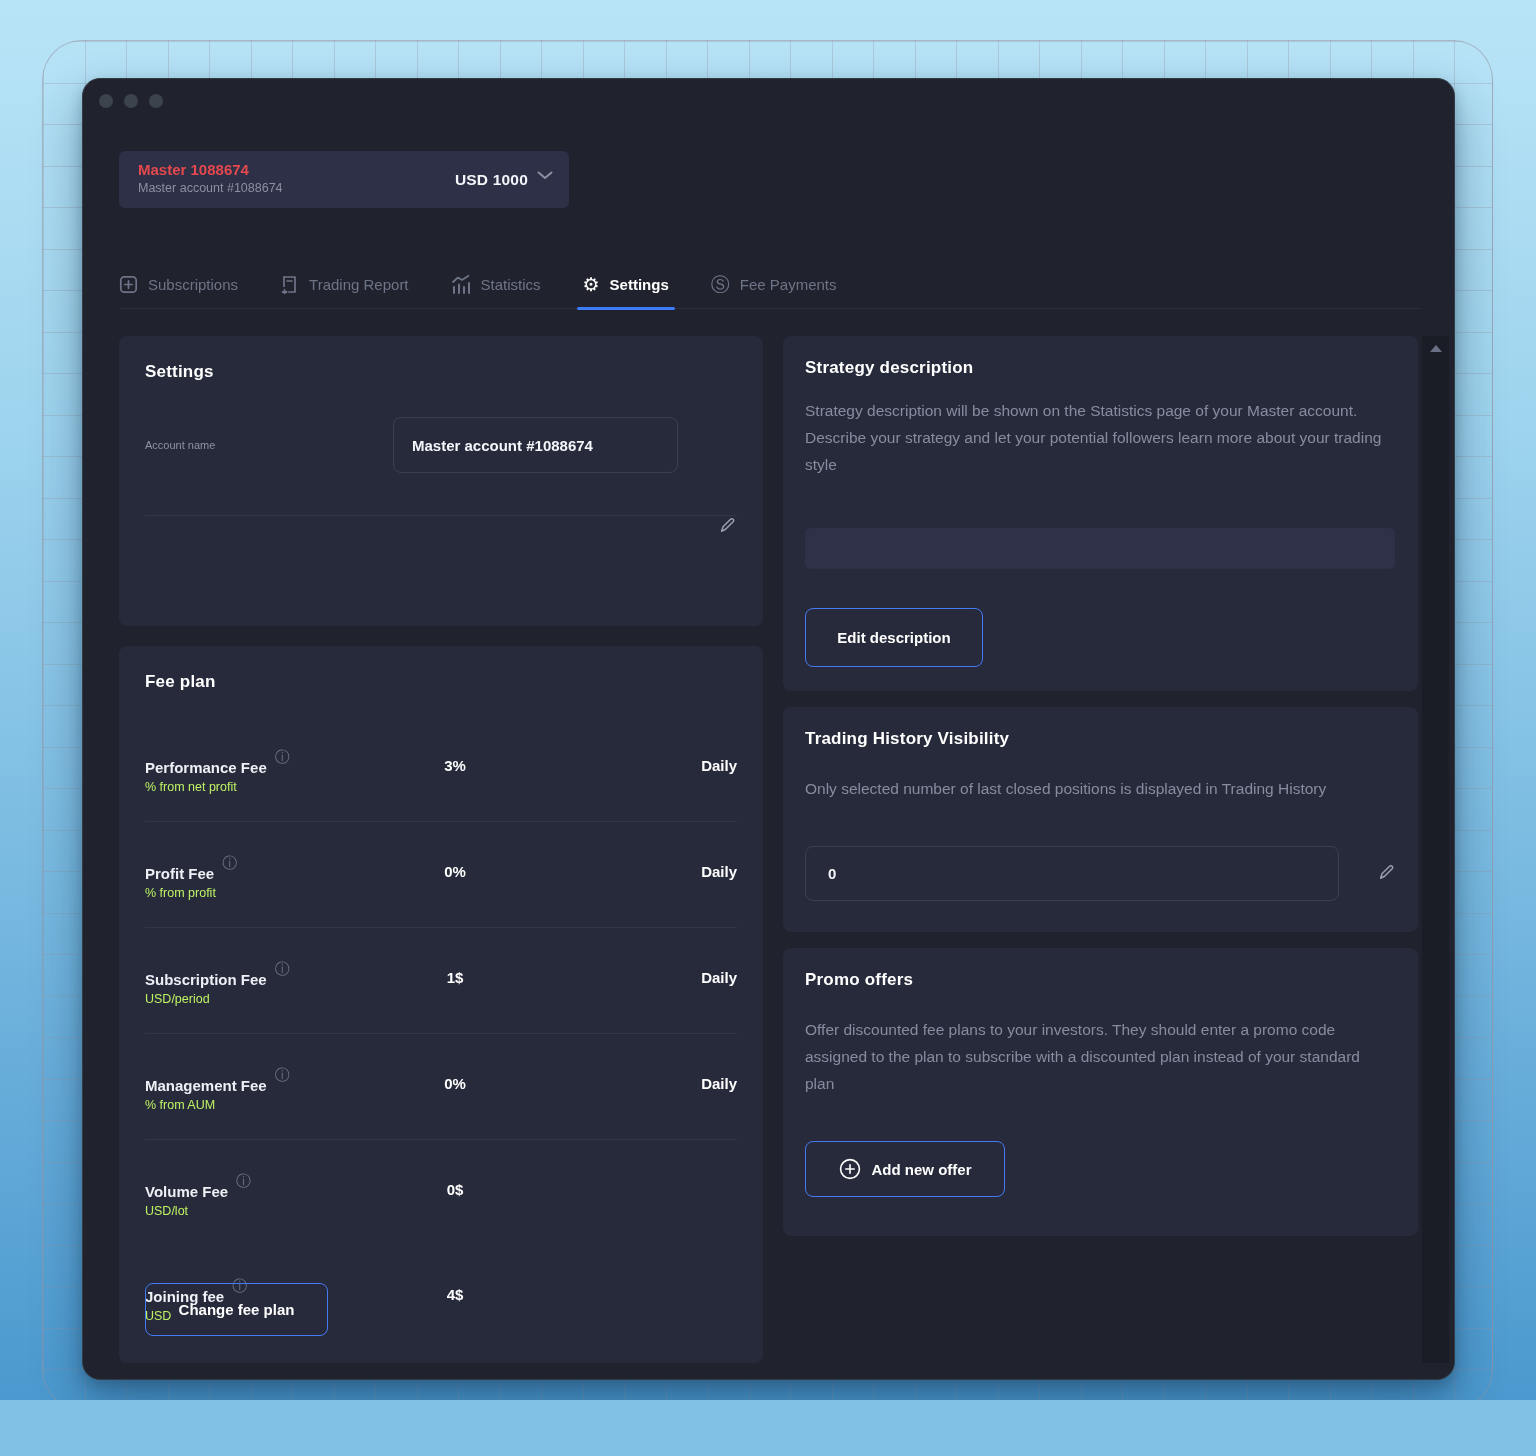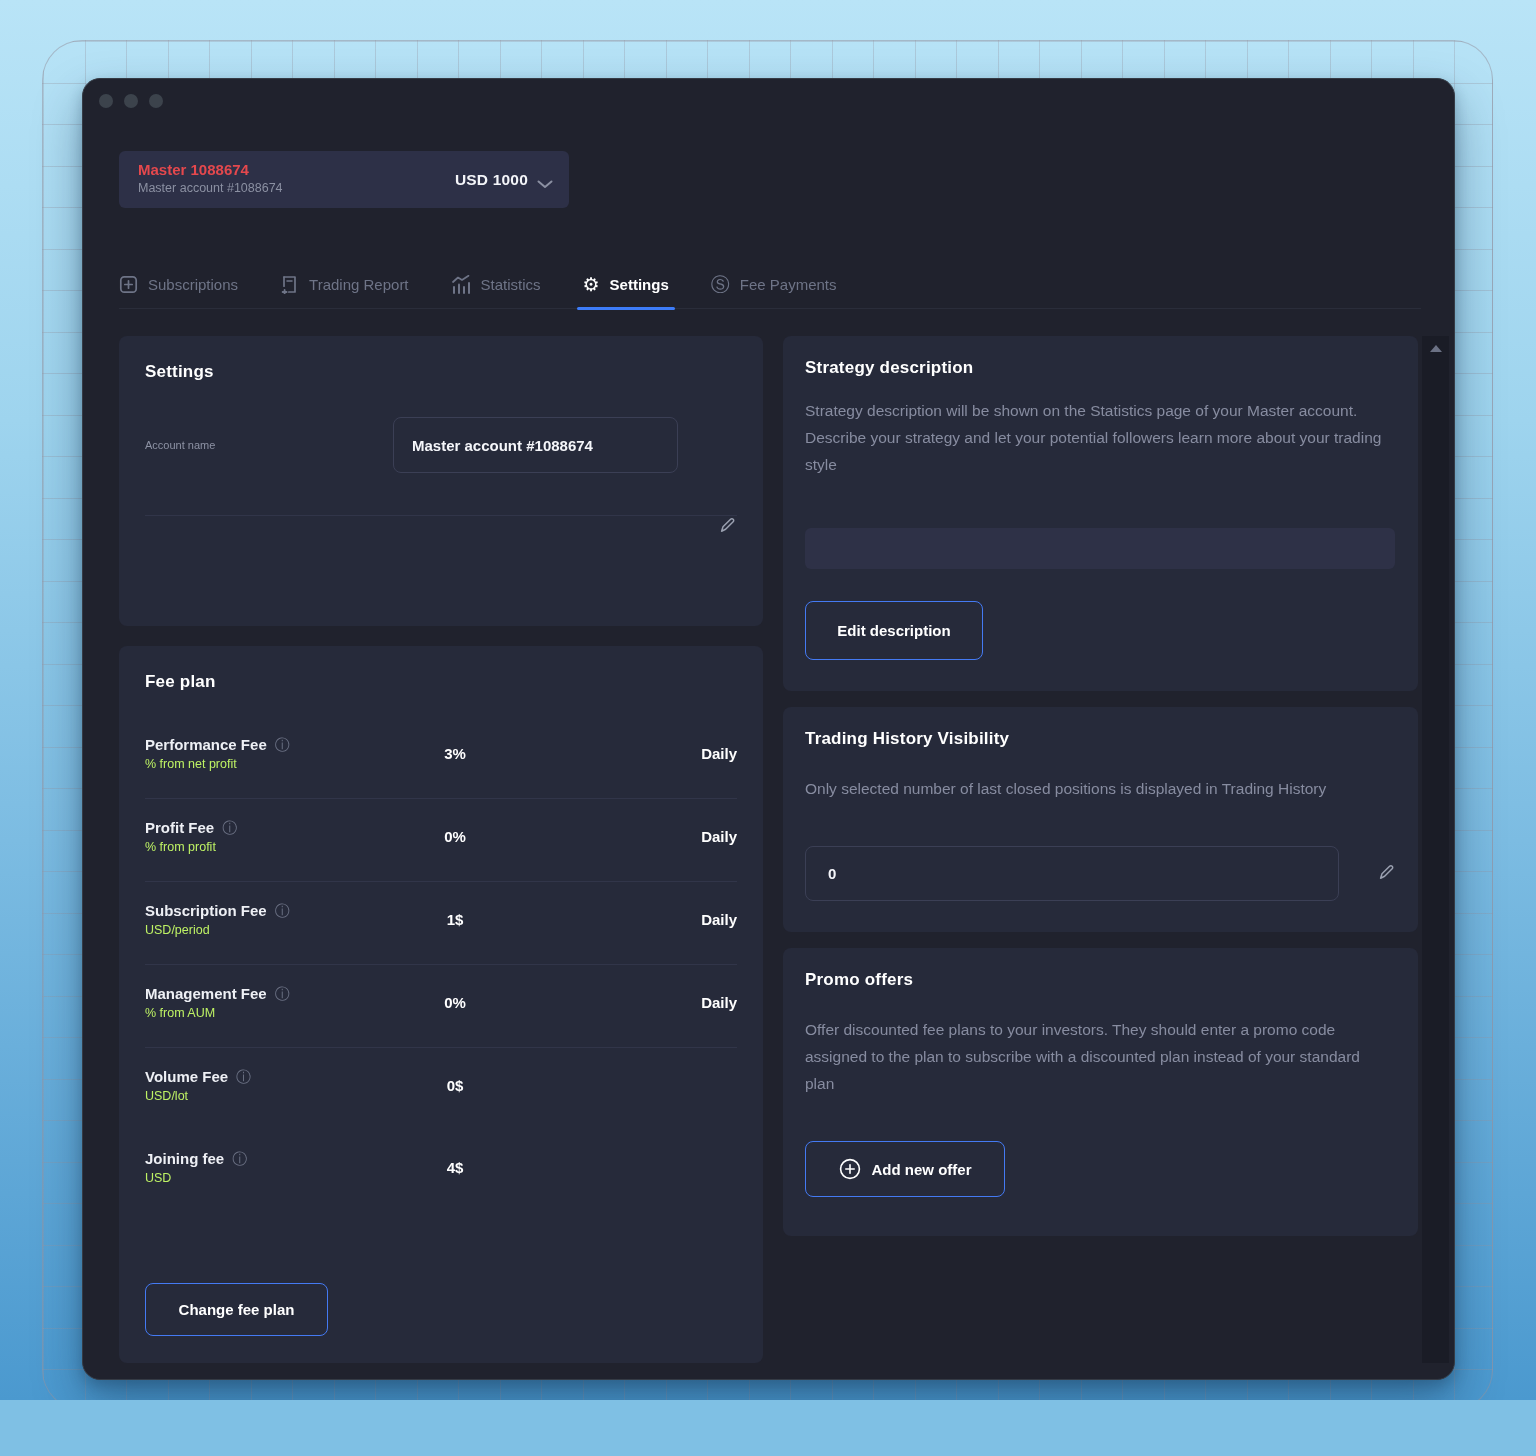--- a/index.html
+++ b/index.html
@@ -28,21 +28,21 @@
   .traffic .dot { width:14px; height:14px; border-radius:50%; background:#3c434c; }
 
   
   .account-card {
     position:absolute; left:36px; top:72px; width:450px; height:57px;
     background:#2d3047; border-radius:6px; display:flex; align-items:center;
     justify-content:space-between; padding:0 16px 0 19px; cursor:pointer;
   }
   .acc-title { font-size:15px; font-weight:700; color:#e5484d; line-height:1.25; }
   .acc-sub { font-size:12.5px; color:#8b90a2; line-height:1.4; }
-  .acc-balance { display:flex; align-items:flex-end; gap:9px; }
+  .acc-balance { display:flex; align-items:flex-start; gap:9px; }
   .acc-balance .bal { font-size:15.5px; font-weight:700; color:#f4f5f9; letter-spacing:.2px; }
 
   
   .tabs {
     position:absolute; left:36px; top:182px; width:1302px; height:48px;
     display:flex; align-items:center; gap:42px; border-bottom:1px solid #2a2d3a;
   }
   .tab { position:relative; height:100%; display:flex; align-items:center; gap:10px; cursor:pointer; }
   .tab .t-label { font-size:15px; color:#6e7487; }
   .tab .t-ico { color:#6e7487; display:flex; align-items:center; }
@@ -77,40 +77,40 @@
   .reset-glyph { font-size:22px; line-height:1; color:#9aa0b0; }
 
   .fee-card { left:36px; top:567px; width:644px; height:717px; padding:26px; }
   .fee-rows { margin-top:24px; }
   .fee-row {
     display:grid; grid-template-columns:240px 140px 1fr; align-items:center;
     padding:20px 0 27px; border-bottom:1px solid #313549;
   }
   .fee-row:nth-last-child(-n+2) { border-bottom:none; }
   .fr-label-wrap { display:flex; align-items:center; gap:8px; }
-  .fr-label { font-size:15px; font-weight:700; color:#eef0f5; }
+  .fr-label { font-size:15px; font-weight:700; color:#eef0f5;margin-top:23px; }
   .fr-sub { font-size:12.5px; color:#bef264; margin-top:4px; }
   .fr-value { font-size:15px; font-weight:700; color:#ffffff; text-align:center; }
   .fr-period { font-size:15px; font-weight:700; color:#ffffff; text-align:right; }
   .info-ico { font-size:15px; line-height:1; color:#6a7083; cursor:pointer; }
 
   .ghost-btn {
     background:transparent; border:1.5px solid #447af3; border-radius:8px;
     color:#ffffff; font-family:"Liberation Sans",sans-serif; font-size:15px; font-weight:700;
     cursor:pointer; display:flex; align-items:center; justify-content:center; gap:11px;
   }
   .change-btn { position:absolute; left:26px; top:637px; width:183px; height:53px; }
 
   .strategy-card { left:700px; top:257px; width:635px; height:355px; padding:22px; }
   .card-para { font-size:15.5px; line-height:27px; color:#878ca0; margin-top:26px; }
   .strategy-textarea {
     position:absolute; left:22px; right:23px; top:192px; height:41px;
     background:#2e3147; border-radius:6px; cursor:text;
   }
-  .edit-desc-btn { position:absolute; left:22px; top:265px; width:178px; height:59px; }
+  .edit-desc-btn { position:absolute; left:22px; top:272px; width:178px; height:59px; }
 
   .history-card { left:700px; top:628px; width:635px; height:225px; padding:22px; }
   .history-inp-wrap { position:absolute; left:22px; top:139px; width:534px; height:55px; }
   .history-inp {
     width:100%; height:100%; background:transparent; border:1px solid #3b3f55; border-radius:8px;
     color:#f5f6fa; font-family:"Liberation Sans",sans-serif; font-size:15px; font-weight:700;
     padding:0 18px 0 22px; outline:none;
   }
   .history-pencil { position:absolute; right:22px; top:155px; cursor:pointer; color:#9aa0b0; display:flex; }
 

